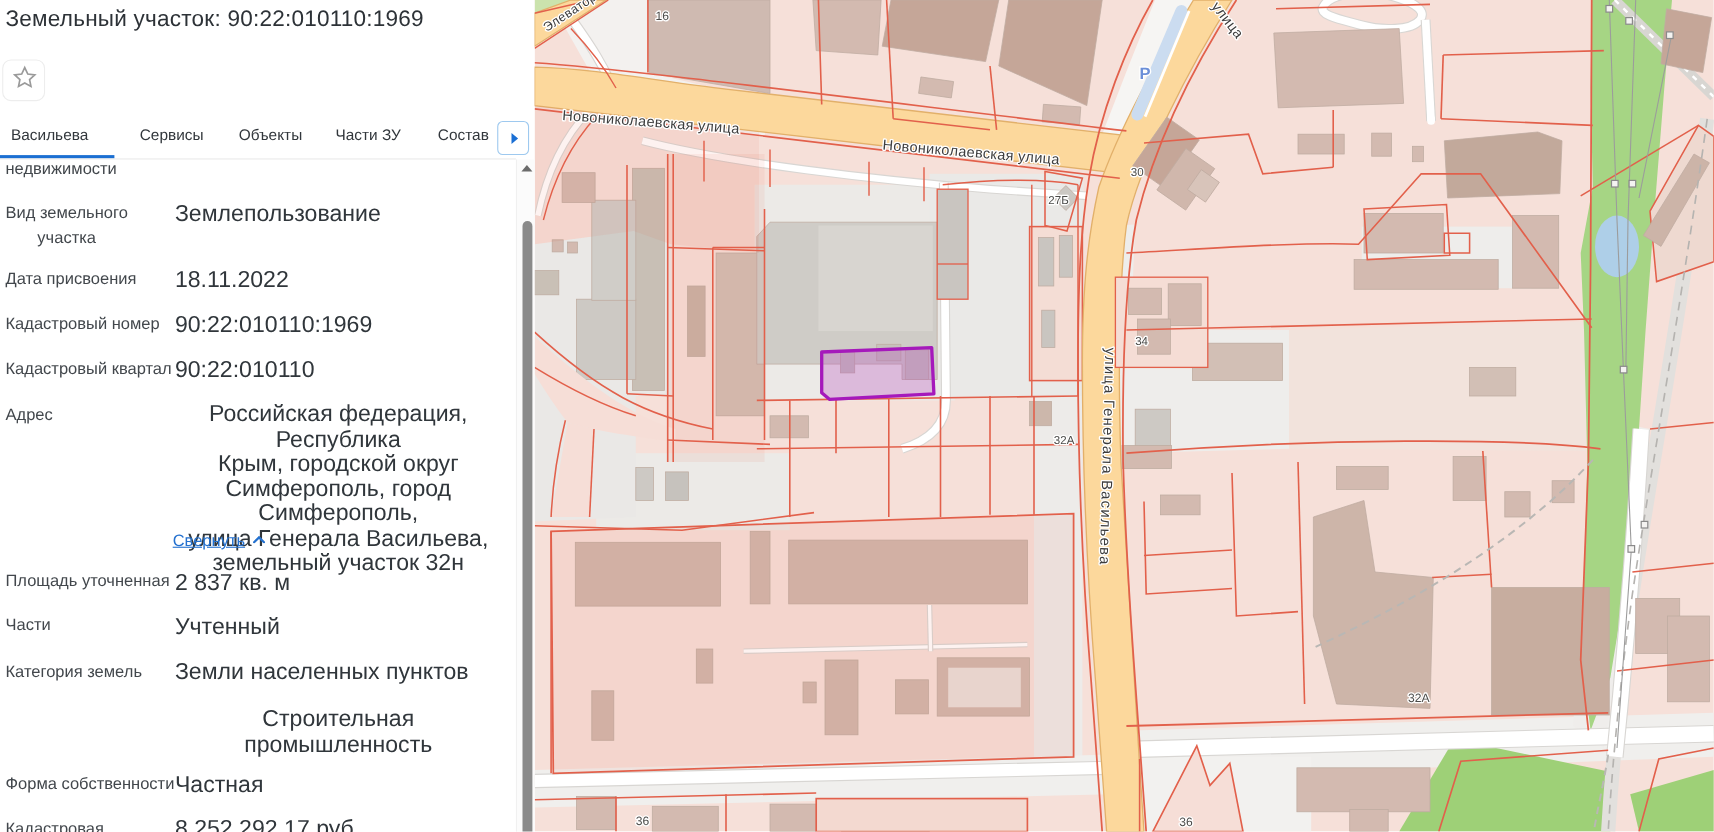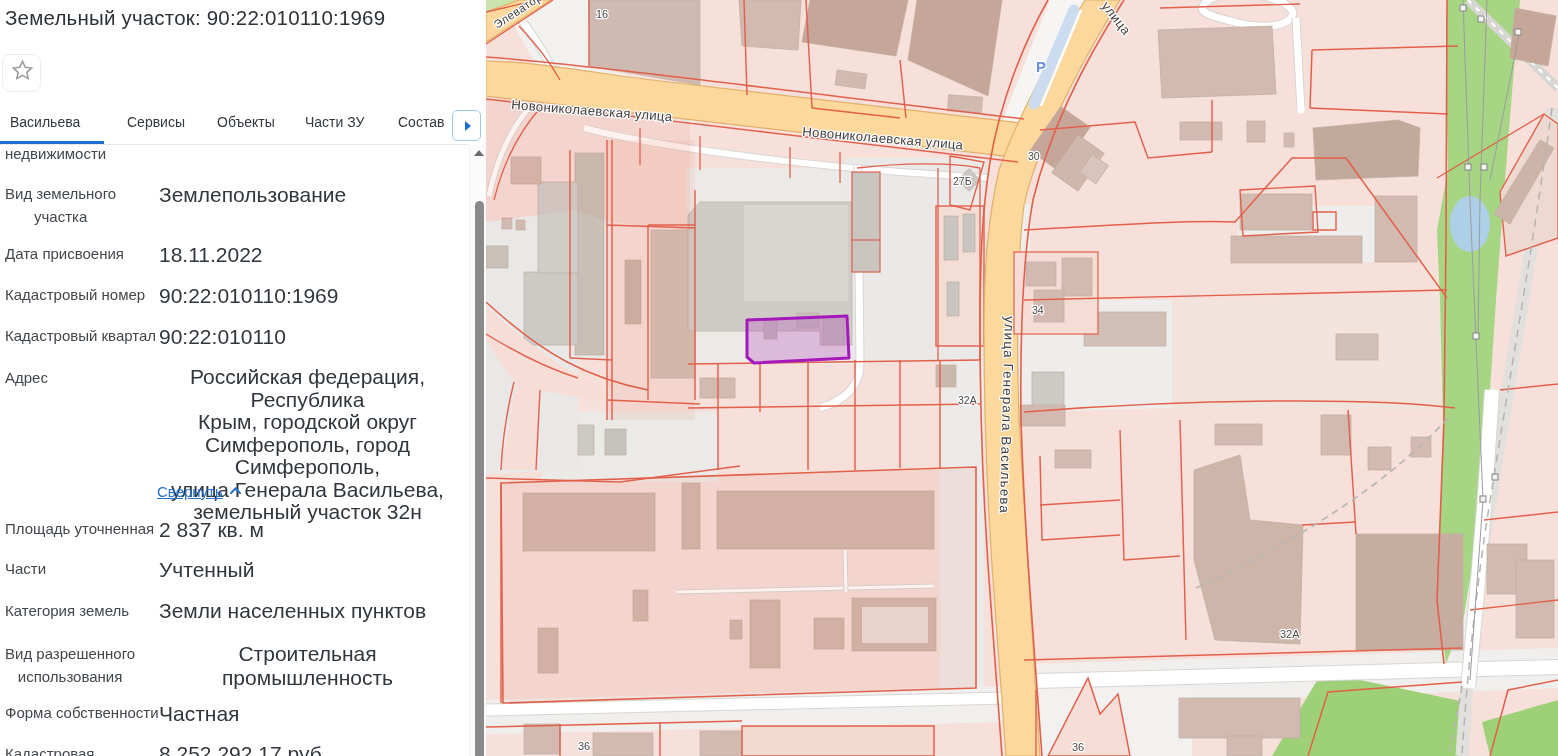--- a/index.html
+++ b/index.html
@@ -300,21 +300,20 @@
   <div id="collapse">Свернуть</div>
   <svg id="chev" viewBox="0 0 11 7">
       <path d="M1 6 L5.5 1.5 L10 6" stroke="#2471cf" stroke-width="2" fill="none" stroke-linecap="round"></path>
     </svg>
   <div class="lbl" style="top:518px">Площадь уточненная</div>
   <div class="val" style="top:518px">2 837 кв. м</div>
   <div class="lbl" style="top:558px">Части</div>
   <div class="val" style="top:558px">Учтенный</div>
   <div class="lbl" style="top:600px">Категория земель</div>
   <div class="val" style="top:599px">Земли населенных пунктов</div>
-  <div class="lbl" style="top:643px">Вид разрешенного<br>использования</div>
   <div class="val" style="top:642px">Строительная промышленность</div>
   <div class="lbl" style="top:702px">Форма собственности</div>
   <div class="val" style="top:702px">Частная</div>
   <div class="lbl" style="top:743px">Кадастровая</div>
   <div class="val" style="top:742px">8 252 292,17 руб.</div>
   <div id="sbar">
       <div id="sarrow"></div>
       <div id="sthumb"></div>
     </div>
 </div>

